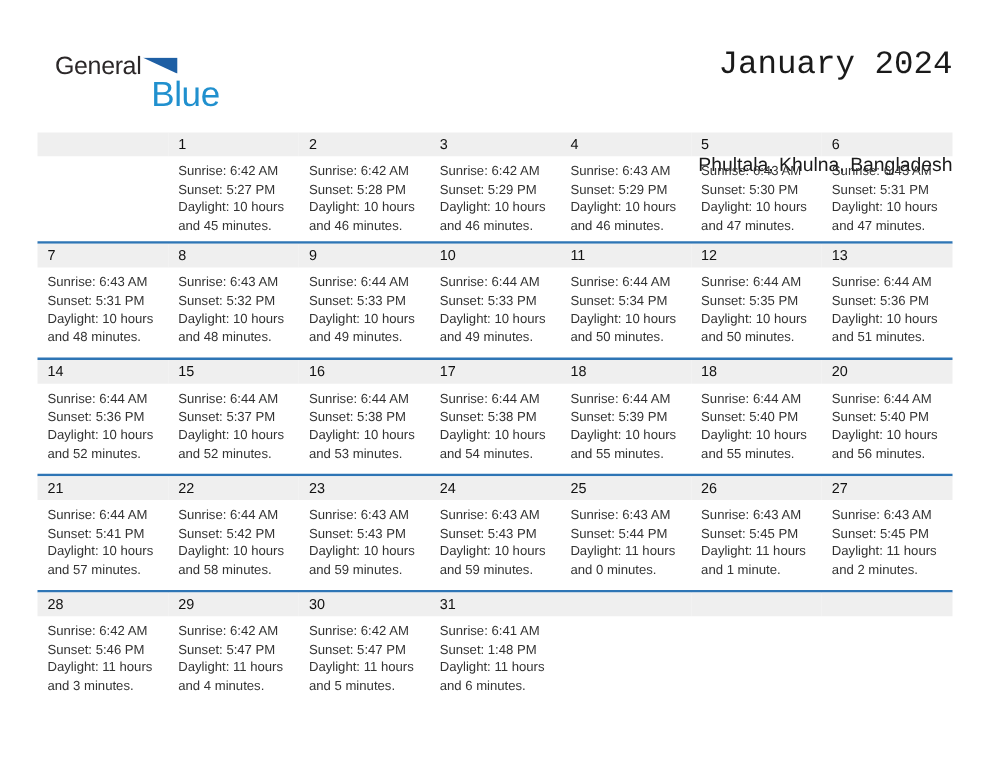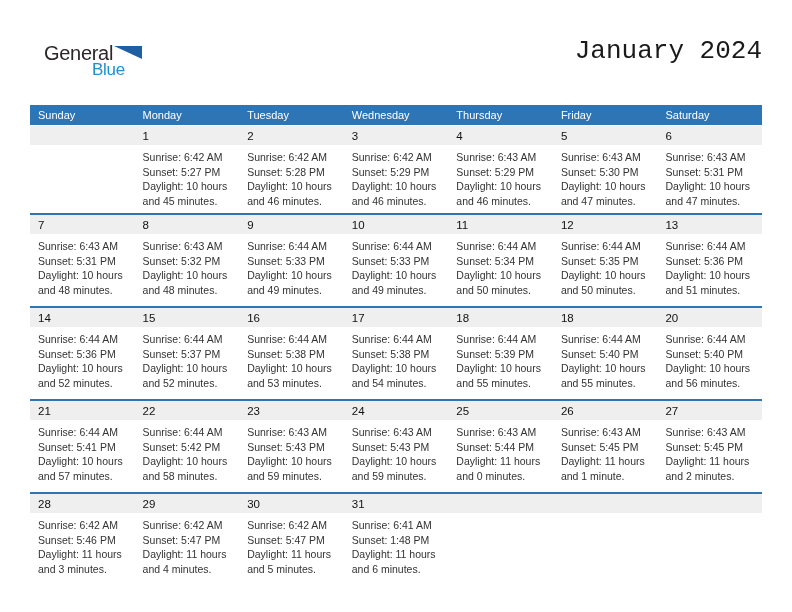--- a/index.html
+++ b/index.html
@@ -13,21 +13,21 @@
 
   
   .logo { position:absolute; left:44px; top:42px; width:140px; }
   .logo-line1 { display:flex; align-items:flex-start; }
   .logo-general { font-size:20px; color:#2b2728; letter-spacing:-0.3px; }
   .logo-triangle {
     width:28px; height:13px; background:#1e5fa4;
     clip-path:polygon(0 0, 100% 0, 100% 100%);
     margin-left:1px; margin-top:4px;
   }
-  .logo-blue { font-size:17px; color:#2090ce; letter-spacing:-0.3px; margin-left:48px; margin-top:-5px; }
+  .logo-blue { font-size:28px; color:#2090ce; letter-spacing:-0.3px; margin-left:77px; margin-top:-5px; }
 
   .page-title {
     position:absolute; top:36px; right:30px;
     font-size:26px; color:#1a1a1a; text-align:right;font-family:Liberation Mono, monospace;
   }
   .page-subtitle {
     position:absolute; top:76px; right:30px;
     font-size:15.5px; color:#1a1a1a; text-align:right;margin-top:48px;
   }
 
@@ -63,29 +63,20 @@
       <span class="logo-general">General</span>
       <span class="logo-triangle"></span>
     </div>
     <div class="logo-blue">Blue</div>
   </div>
 
   <div class="page-title">January 2024</div>
   <div class="page-subtitle">Phultala, Khulna, Bangladesh</div>
 
   <div class="calendar">
-    <div class="weekday-row">
-        <div class="weekday-cell">Sunday</div>
-        <div class="weekday-cell">Monday</div>
-        <div class="weekday-cell">Tuesday</div>
-        <div class="weekday-cell">Wednesday</div>
-        <div class="weekday-cell">Thursday</div>
-        <div class="weekday-cell">Friday</div>
-        <div class="weekday-cell">Saturday</div>
-      </div>
     <div>
         <div class="week-row first">
           <div class="day-cell">
             <div class="day-band"></div>
             <div class="day-body"></div>
           </div>
           <div class="day-cell">
             <div class="day-band">1</div>
             <div class="day-body">
               <div class="day-line">Sunrise: 6:42 AM</div>

